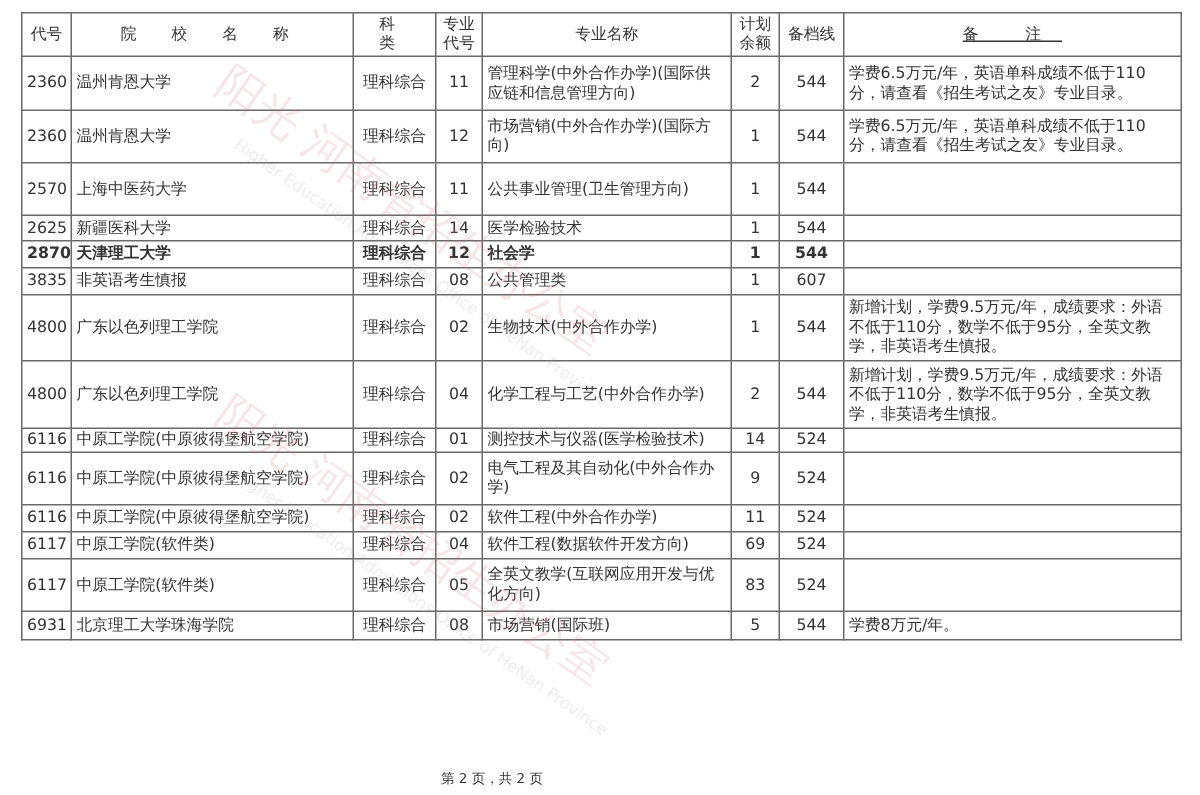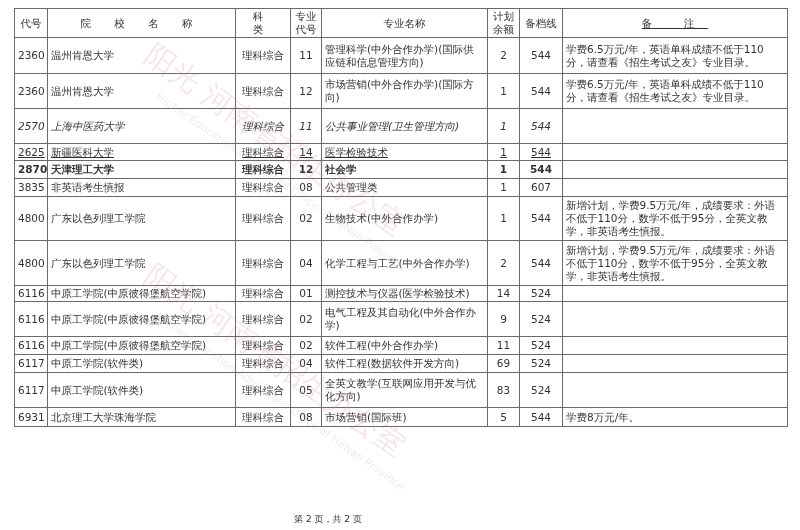--- a/index.html
+++ b/index.html
@@ -61,31 +61,31 @@
       <tr style="height: 35px;">
         <td class="c">2360</td>
         <td class="l">温州肯恩大学</td>
         <td class="c">理科综合</td>
         <td class="c">12</td>
         <td class="l">市场营销(中外合作办学)(国际方向)</td>
         <td class="c">1</td>
         <td class="c">544</td>
         <td class="l">学费6.5万元/年，英语单科成绩不低于110分，请查看《招生考试之友》专业目录。</td>
       </tr>
-      <tr style="height: 35px; font-style: italic;">
+      <tr style="height: 35px;">
         <td class="c">2570</td>
         <td class="l">上海中医药大学</td>
         <td class="c">理科综合</td>
         <td class="c">11</td>
         <td class="l">公共事业管理(卫生管理方向)</td>
         <td class="c">1</td>
         <td class="c">544</td>
         <td class="l"></td>
       </tr>
-      <tr style="height: 17px; text-decoration: underline;">
+      <tr style="height: 17px;">
         <td class="c">2625</td>
         <td class="l">新疆医科大学</td>
         <td class="c">理科综合</td>
         <td class="c">14</td>
         <td class="l">医学检验技术</td>
         <td class="c">1</td>
         <td class="c">544</td>
         <td class="l"></td>
       </tr>
       <tr style="height: 18px; font-weight: bold;">

